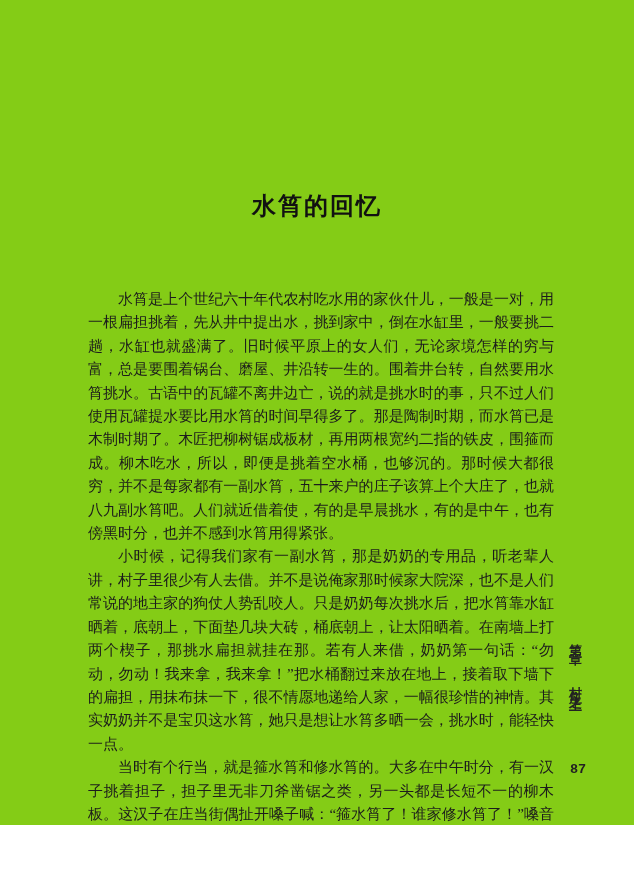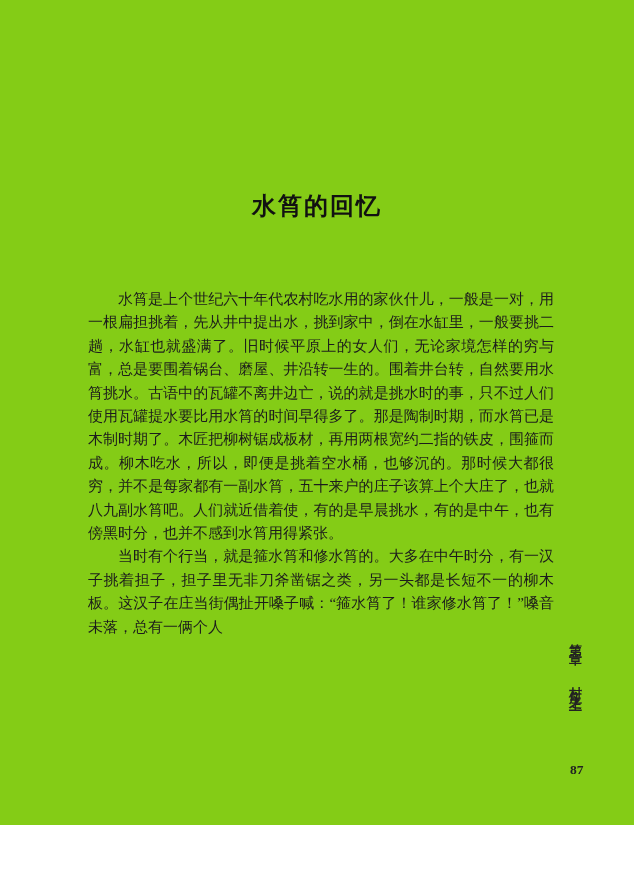--- a/index.html
+++ b/index.html
@@ -55,35 +55,36 @@
     color: #222222;
     letter-spacing: 4px;
   }
   .sidebar .section-label {
     margin-top: 12px;
   }
   .page-number {
     position: absolute;
     top: 762px;
     left: 570px;
-    font-family: Liberation Serif, serif;
+    font-family: Liberation Mono, monospace;
     font-size: 13.5px;
     font-weight: 700;
     color: #222222;
   }
 </style>
 </head>
 <body>
 
 <div class="page">
 
   <h1 class="title">水筲的回忆</h1>
 
   <div class="body-text">
     <p>水筲是上个世纪六十年代农村吃水用的家伙什儿，一般是一对，用一根扁担挑着，先从井中提出水，挑到家中，倒在水缸里，一般要挑二趟，水缸也就盛满了。旧时候平原上的女人们，无论家境怎样的穷与富，总是要围着锅台、磨屋、井沿转一生的。围着井台转，自然要用水筲挑水。古语中的瓦罐不离井边亡，说的就是挑水时的事，只不过人们使用瓦罐提水要比用水筲的时间早得多了。那是陶制时期，而水筲已是木制时期了。木匠把柳树锯成板材，再用两根宽约二指的铁皮，围箍而成。柳木吃水，所以，即便是挑着空水桶，也够沉的。那时候大都很穷，并不是每家都有一副水筲，五十来户的庄子该算上个大庄了，也就八九副水筲吧。人们就近借着使，有的是早晨挑水，有的是中午，也有傍黑时分，也并不感到水筲用得紧张。</p>
+    <p>小时候，记得我们家有一副水筲，那是奶奶的专用品，听老辈人讲，村子里很少有人去借。并不是说俺家那时候家大院深，也不是人们常说的地主家的狗仗人势乱咬人。只是奶奶每次挑水后，把水筲靠水缸晒着，底朝上，下面垫几块大砖，桶底朝上，让太阳晒着。在南墙上打两个楔子，那挑水扁担就挂在那。若有人来借，奶奶第一句话：“勿动，勿动！我来拿，我来拿！”把水桶翻过来放在地上，接着取下墙下的扁担，用抹布抹一下，很不情愿地递给人家，一幅很珍惜的神情。其实奶奶并不是宝贝这水筲，她只是想让水筲多晒一会，挑水时，能轻快一点。</p>
     <p>当时有个行当，就是箍水筲和修水筲的。大多在中午时分，有一汉子挑着担子，担子里无非刀斧凿锯之类，另一头都是长短不一的柳木板。这汉子在庄当街偶扯开嗓子喊：“箍水筲了！谁家修水筲了！”嗓音未落，总有一俩个人</p>
   </div>
 
   <div class="sidebar">
     <span class="chapter-label">第三章</span>
     <span class="section-label">村庄之上</span>
   </div>
 
   <div class="page-number">87</div>
 

